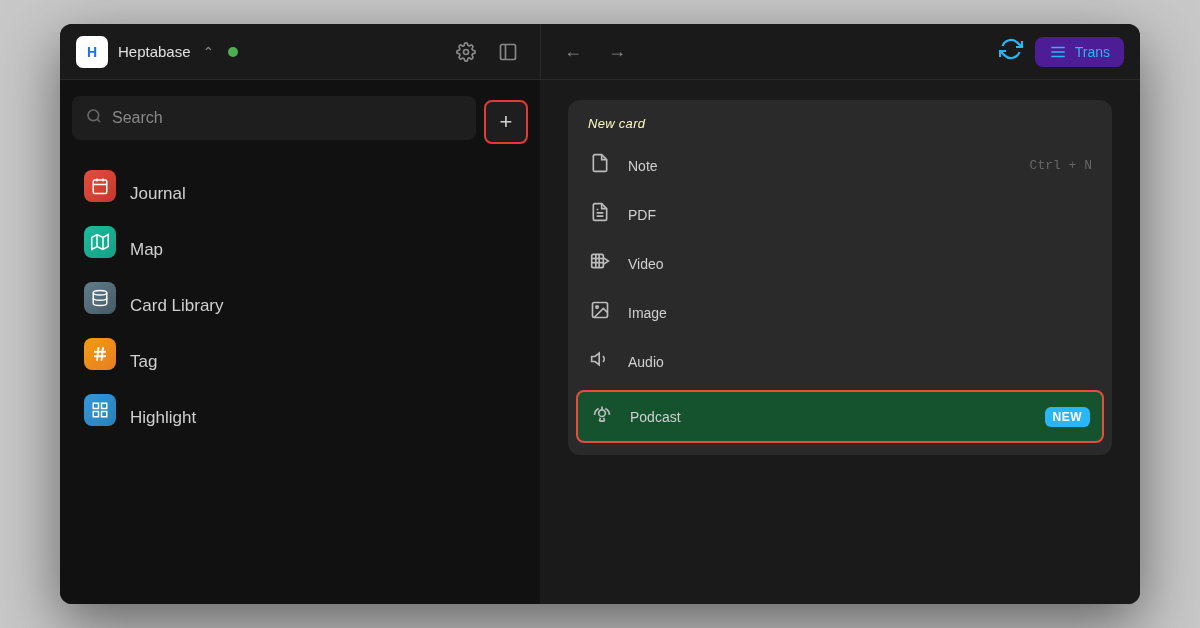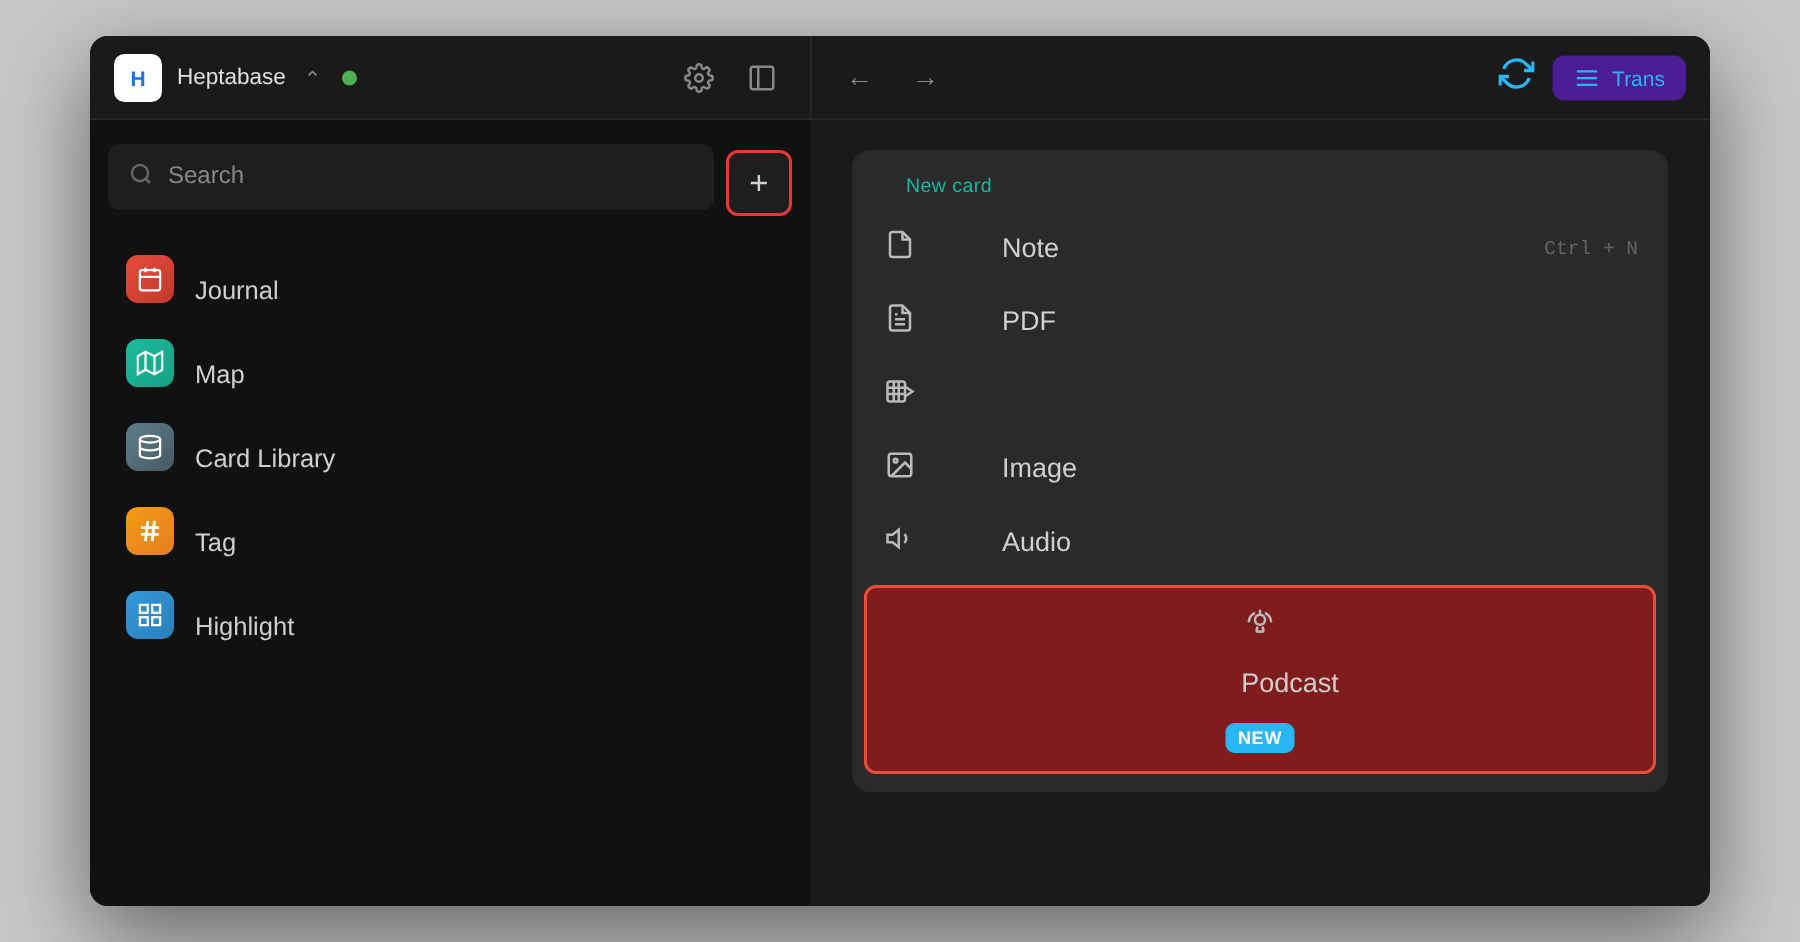--- a/index.html
+++ b/index.html
@@ -174,64 +174,63 @@
     
     .dropdown-menu {
       background: #2a2a2a;
       border-radius: 12px;
       padding: 8px 0;
       margin: 8px 16px;
       overflow: hidden;
     }
 
     .dropdown-header {
-      padding: 8px 36px 10px;
-      color: #14b8a6;
+      padding: 8px 20px 10px;
+      color: #fef9c3;
       font-size: 13px;
       font-weight: 500;
       letter-spacing: 0.3px;
+      font-style: italic;
     }
 
     .dropdown-item {
       display: flex;
       align-items: center;
       padding: 12px 20px;
       gap: 16px;
       cursor: pointer;
       position: relative;
     }
 
     .dropdown-item-icon {
       color: #bbb;
       font-size: 18px;
       width: 24px;
       text-align: center;
     }
 
     .dropdown-item-label {
       color: #d0d0d0;
-      font-size: 18px;
+      font-size: 14px;
       font-weight: 400;
       flex: 1;
-      margin-left: 40px;
     }
 
     .dropdown-item-shortcut {
       color: #666;
       font-size: 13px;
       font-family: Liberation Mono, monospace;
     }
 
     .dropdown-item.highlighted {
-      background: #7f1d1d;
+      background: #14532d;
       border: 2px solid #e74c3c;
       border-radius: 8px;
       margin: 4px 8px;
       padding: 12px 12px;
-      flex-direction: column;
     }
 
     .new-badge {
       background: #29b6f6;
       color: #fff;
       font-size: 12px;
       font-weight: 700;
       padding: 3px 8px;
       border-radius: 6px;
       letter-spacing: 0.5px;
@@ -448,20 +447,21 @@
               <span class="dropdown-item-icon">
                 <svg width="20" height="20" viewBox="0 0 24 24" fill="none" stroke="#bbb" stroke-width="2">
                   <rect x="2" y="4" width="14" height="16" rx="2"></rect>
                   <line x1="7" y1="4" x2="7" y2="20"></line>
                   <line x1="11" y1="4" x2="11" y2="20"></line>
                   <line x1="2" y1="9" x2="16" y2="9"></line>
                   <line x1="2" y1="14" x2="16" y2="14"></line>
                   <polyline points="16 8 22 12 16 16"></polyline>
                 </svg>
               </span>
+              <span class="dropdown-item-label">Video</span>
             </div>
 
             <div class="dropdown-item">
               <span class="dropdown-item-icon">
                 <svg width="20" height="20" viewBox="0 0 24 24" fill="none" stroke="#bbb" stroke-width="2">
                   <rect x="3" y="3" width="18" height="18" rx="2"></rect>
                   <circle cx="8.5" cy="8.5" r="1.5"></circle>
                   <polyline points="21 15 16 10 5 21"></polyline>
                 </svg>
               </span>

